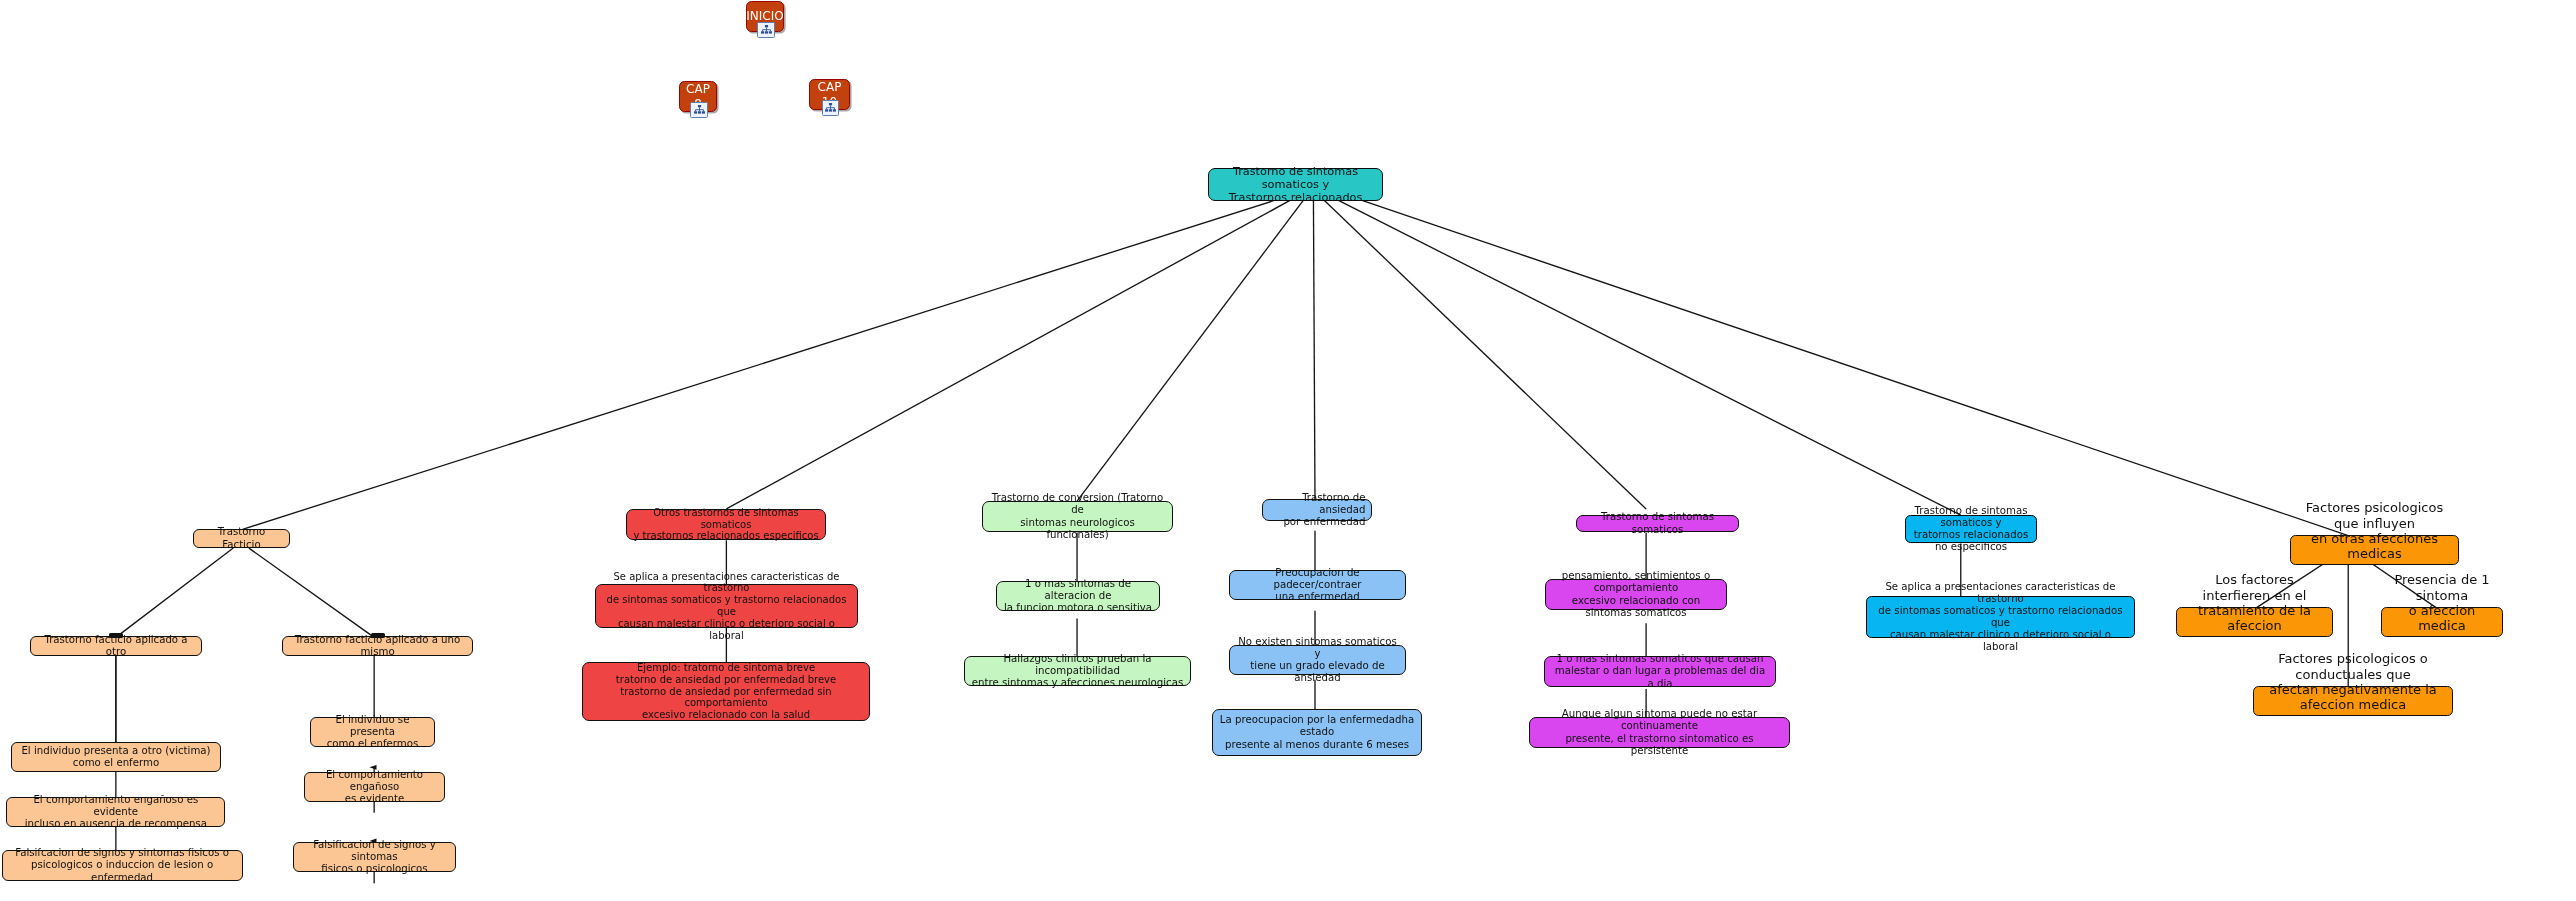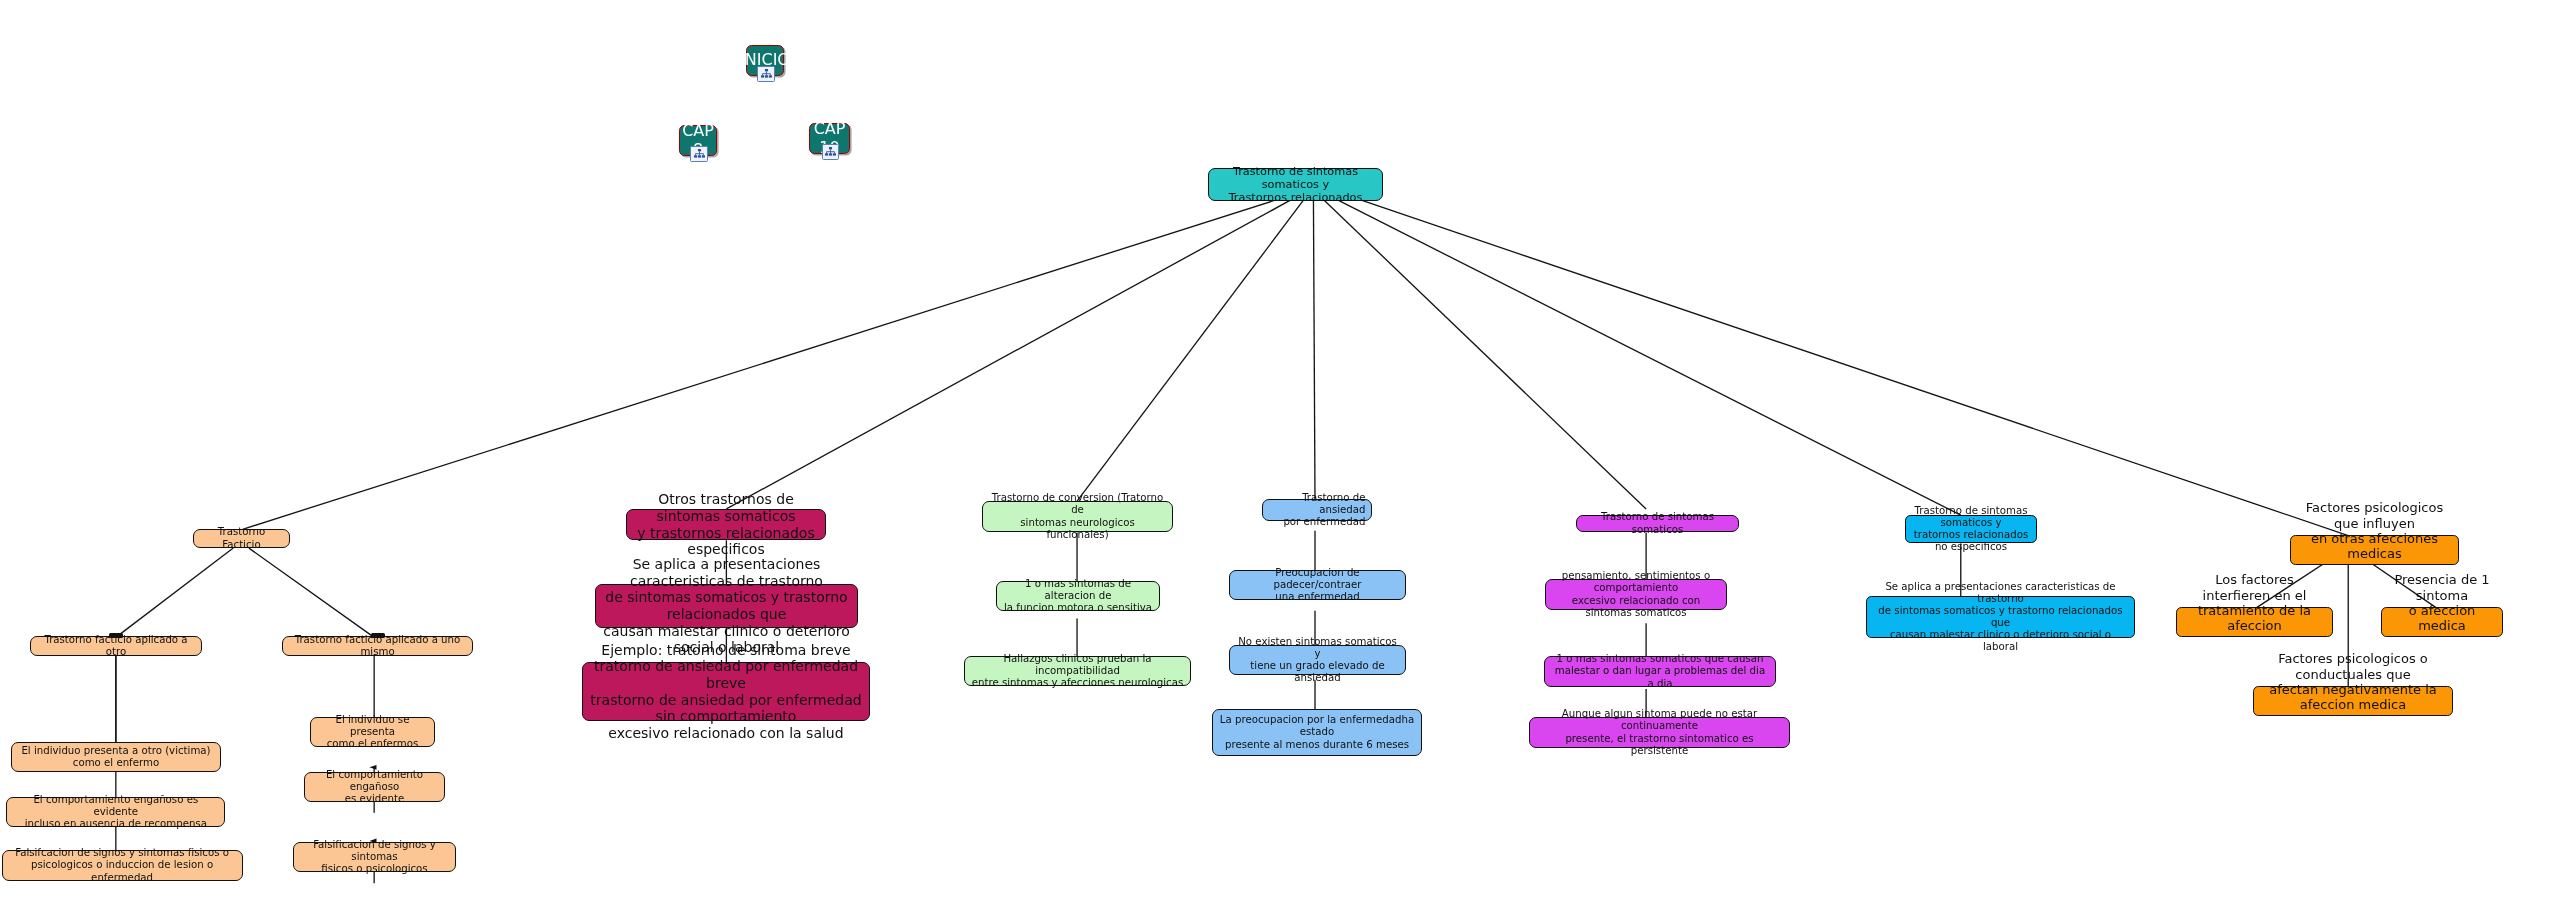--- a/index.html
+++ b/index.html
@@ -19,28 +19,27 @@
     line-height:1.18;
     color:#111111;
     padding:2.3px 5.5px;
     white-space:pre-line;
     z-index:5;
   }
   .rounded{border-radius:7px;}
   .soft{border-radius:5.5px;}
 
   .n-start{
-    background:#0f766e;color:#ffffff;border:1.6px solid #9a0000;
-    border-radius:5.5px;font-size:16px;
+    background:#c2410c;color:#ffffff;border:1.6px solid #9a0000;
+    border-radius:5.5px;font-size:12px;
     box-shadow:1.6px 1.6px 0 rgba(0,0,0,.35);
-    margin-top:44px;
   }
   .n-root{background:#29c6c6;border-color:#0d0d0d;font-size:11.3px;}
-  .n-orange-l{background:#fbc693;border-color:#111;font-size:10.2px;}
-  .n-yellow{background:#be185d;border-color:#111;font-size:14px;}
+  .n-orange-l{background:#fbc693;border-color:#111;font-size:10.2px;border-radius:6px;}
+  .n-yellow{background:#ef4444;border-color:#111;font-size:10px;}
   .n-green{background:#c5f5c0;border-color:#111;font-size:10.2px;}
   .n-blue{background:#8bc2f5;border-color:#111;font-size:10.2px;}
   .n-purple{background:#d946ef;border-color:#111;font-size:10.2px;}
   .n-cyan{background:#07b6f0;border-color:#0b0b0b;font-size:10.2px;}
   .n-orangeb{background:#fb9607;border-color:#101010;font-size:13px;align-items:flex-end;}
 
   .badge{
     position:absolute;
     width:15.7px;height:14px;
     left:50%;margin-left:-7.8px;bottom:-7px;

